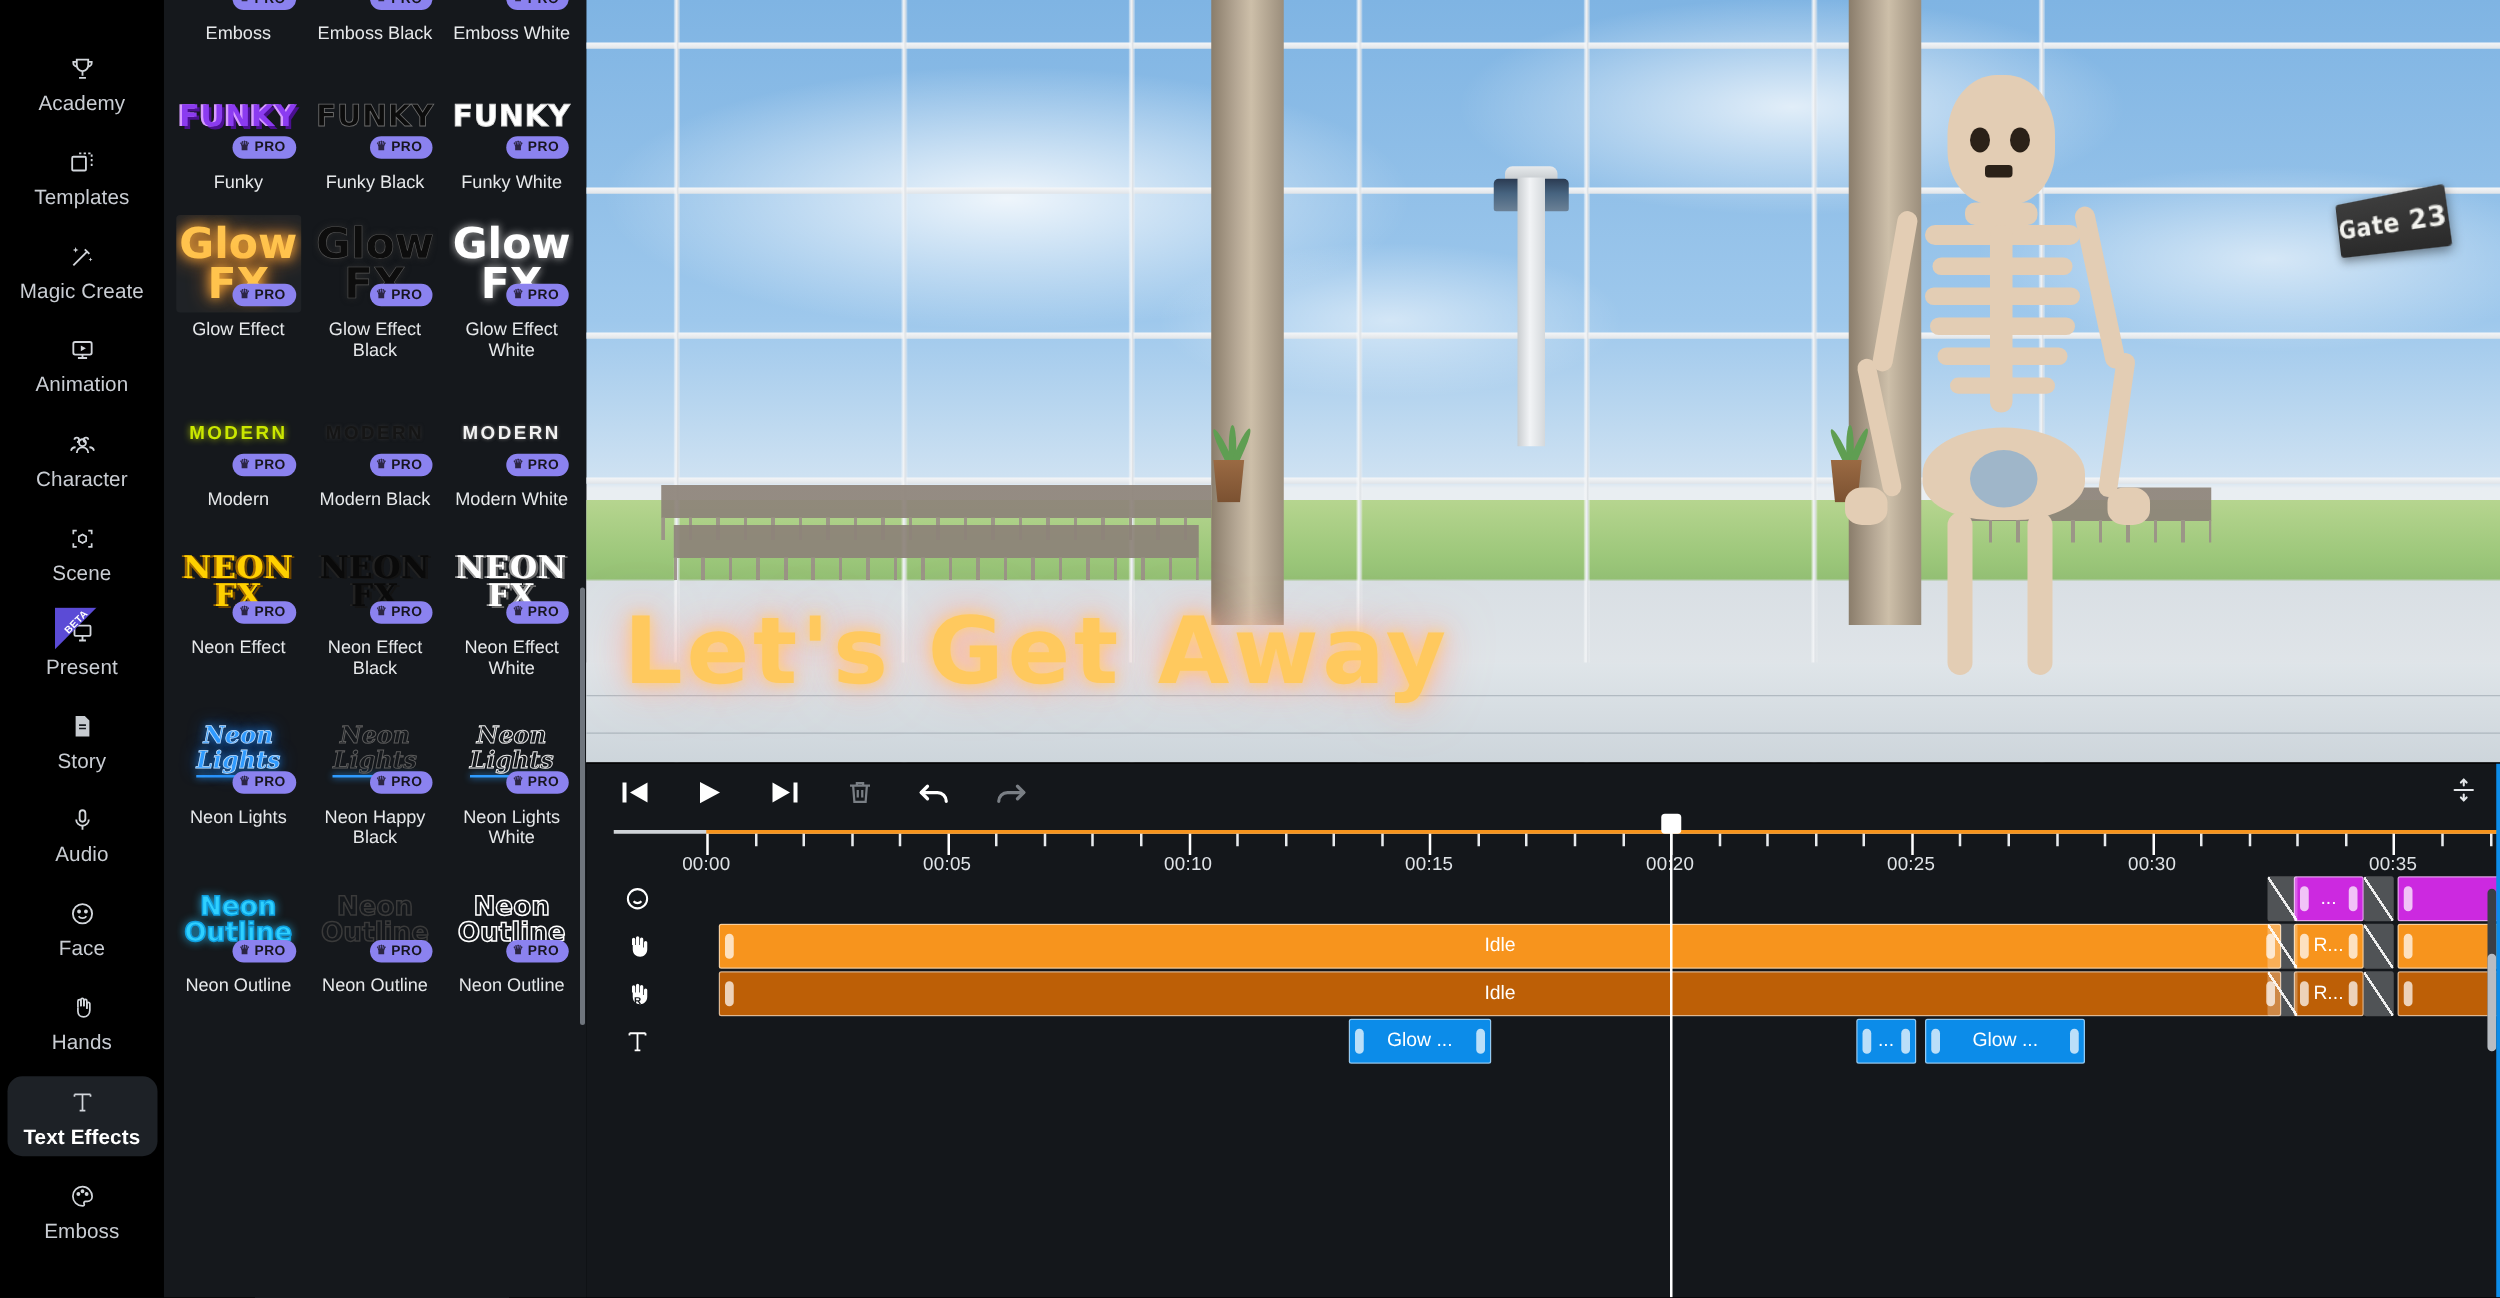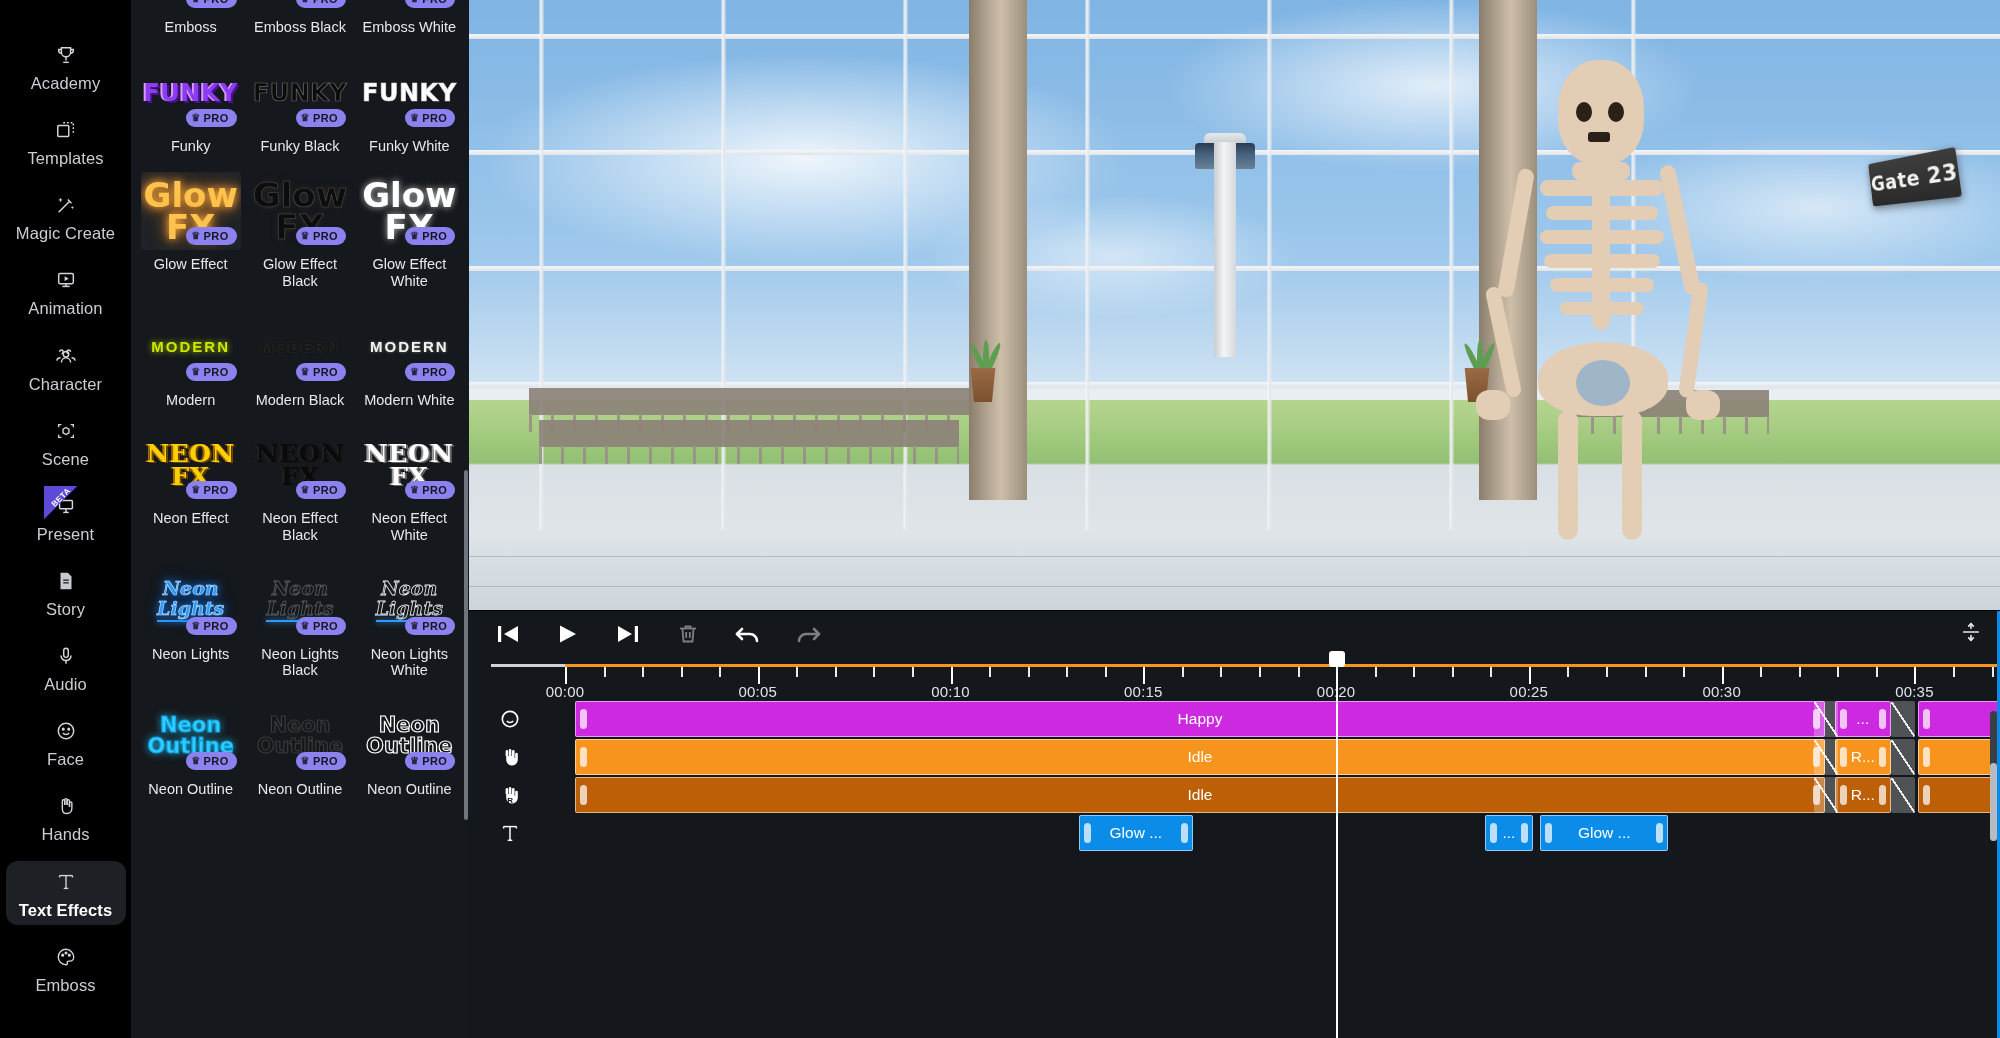--- a/index.html
+++ b/index.html
@@ -583,21 +583,21 @@
           <div class="cell-label">Neon Lights</div>
         </div>
         <div class="cell">
           <div class="thumb">
             <div class="art art-lights c-blue-b">Neon<br>Lights<span class="underbar"></span></div>
             <div class="pro">
               <span class="crown">♛</span>
               <span>PRO</span>
             </div>
           </div>
-          <div class="cell-label">Neon Lights Black</div>
+          <div class="cell-label">Neon Happy Black</div>
         </div>
         <div class="cell">
           <div class="thumb">
             <div class="art art-lights c-blue-w">Neon<br>Lights<span class="underbar"></span></div>
             <div class="pro">
               <span class="crown">♛</span>
               <span>PRO</span>
             </div>
           </div>
           <div class="cell-label">Neon Lights White</div>
@@ -702,20 +702,21 @@
         <div class="sk" style="left:118px; top:108px; width:16px;  height:130px; border-radius:9px; transform:rotate(10deg);"></div>
         <div class="sk" style="left:106px; top:226px; width:15px;  height:112px; border-radius:9px; transform:rotate(-12deg);"></div>
         <div class="sk" style="left:86px;  top:330px; width:34px;  height:30px;  border-radius:40%;"></div>
         <div class="sk" style="left:282px; top:104px; width:16px;  height:132px; border-radius:9px; transform:rotate(-12deg);"></div>
         <div class="sk" style="left:296px; top:222px; width:15px;  height:116px; border-radius:9px; transform:rotate(8deg);"></div>
         <div class="sk" style="left:296px; top:330px; width:34px;  height:30px;  border-radius:40%;"></div>
         <div class="sk" style="left:168px; top:350px; width:20px;  height:130px; border-radius:10px;"></div>
         <div class="sk" style="left:232px; top:350px; width:20px;  height:130px; border-radius:10px;"></div>
       </div>
 
+      <div class="headline">Let's Get Away</div>
 
     </div>
 
     <div class="timeline">
 
       <div class="tl-toolbar">
         <div class="tl-btn">
           <svg width="26" height="24" viewBox="0 0 26 24" fill="currentColor">
               <rect x="3" y="4" width="3.2" height="16"></rect>
               <path d="M23 4v16L9 12z"></path>
@@ -816,25 +817,20 @@
         </div>
 
       <div class="tracks" id="tracks">
           <div class="track">
             <div class="track-ico">
               <svg width="22" height="22" viewBox="0 0 24 24" fill="none" stroke="currentColor" stroke-width="1.8">
                 <circle cx="12" cy="12" r="8.4"></circle>
                 <path d="M8.6 14.2a4.4 4.4 0 0 0 6.8 0"></path>
               </svg>
             </div>
-            <div class="clip magenta" style="left: 106.41px; width: 1249.2px;">
-              <span class="handle l"></span>
-              <span>Happy</span>
-              <span class="handle r"></span>
-            </div>
             <div class="clip magenta" style="left: 1366.02px; width: 55.52px;">
               <span class="handle l"></span>
               <span>...</span>
               <span class="handle r"></span>
             </div>
             <div class="clip trans" style="left: 1345.2px; width: 24.29px;"></div>
             <div class="clip trans" style="left: 1421.54px; width: 24.29px;"></div>
             <div class="clip magenta" style="left: 1449.3px; width: 371.29px;">
               <span class="handle l"></span>
             </div>

